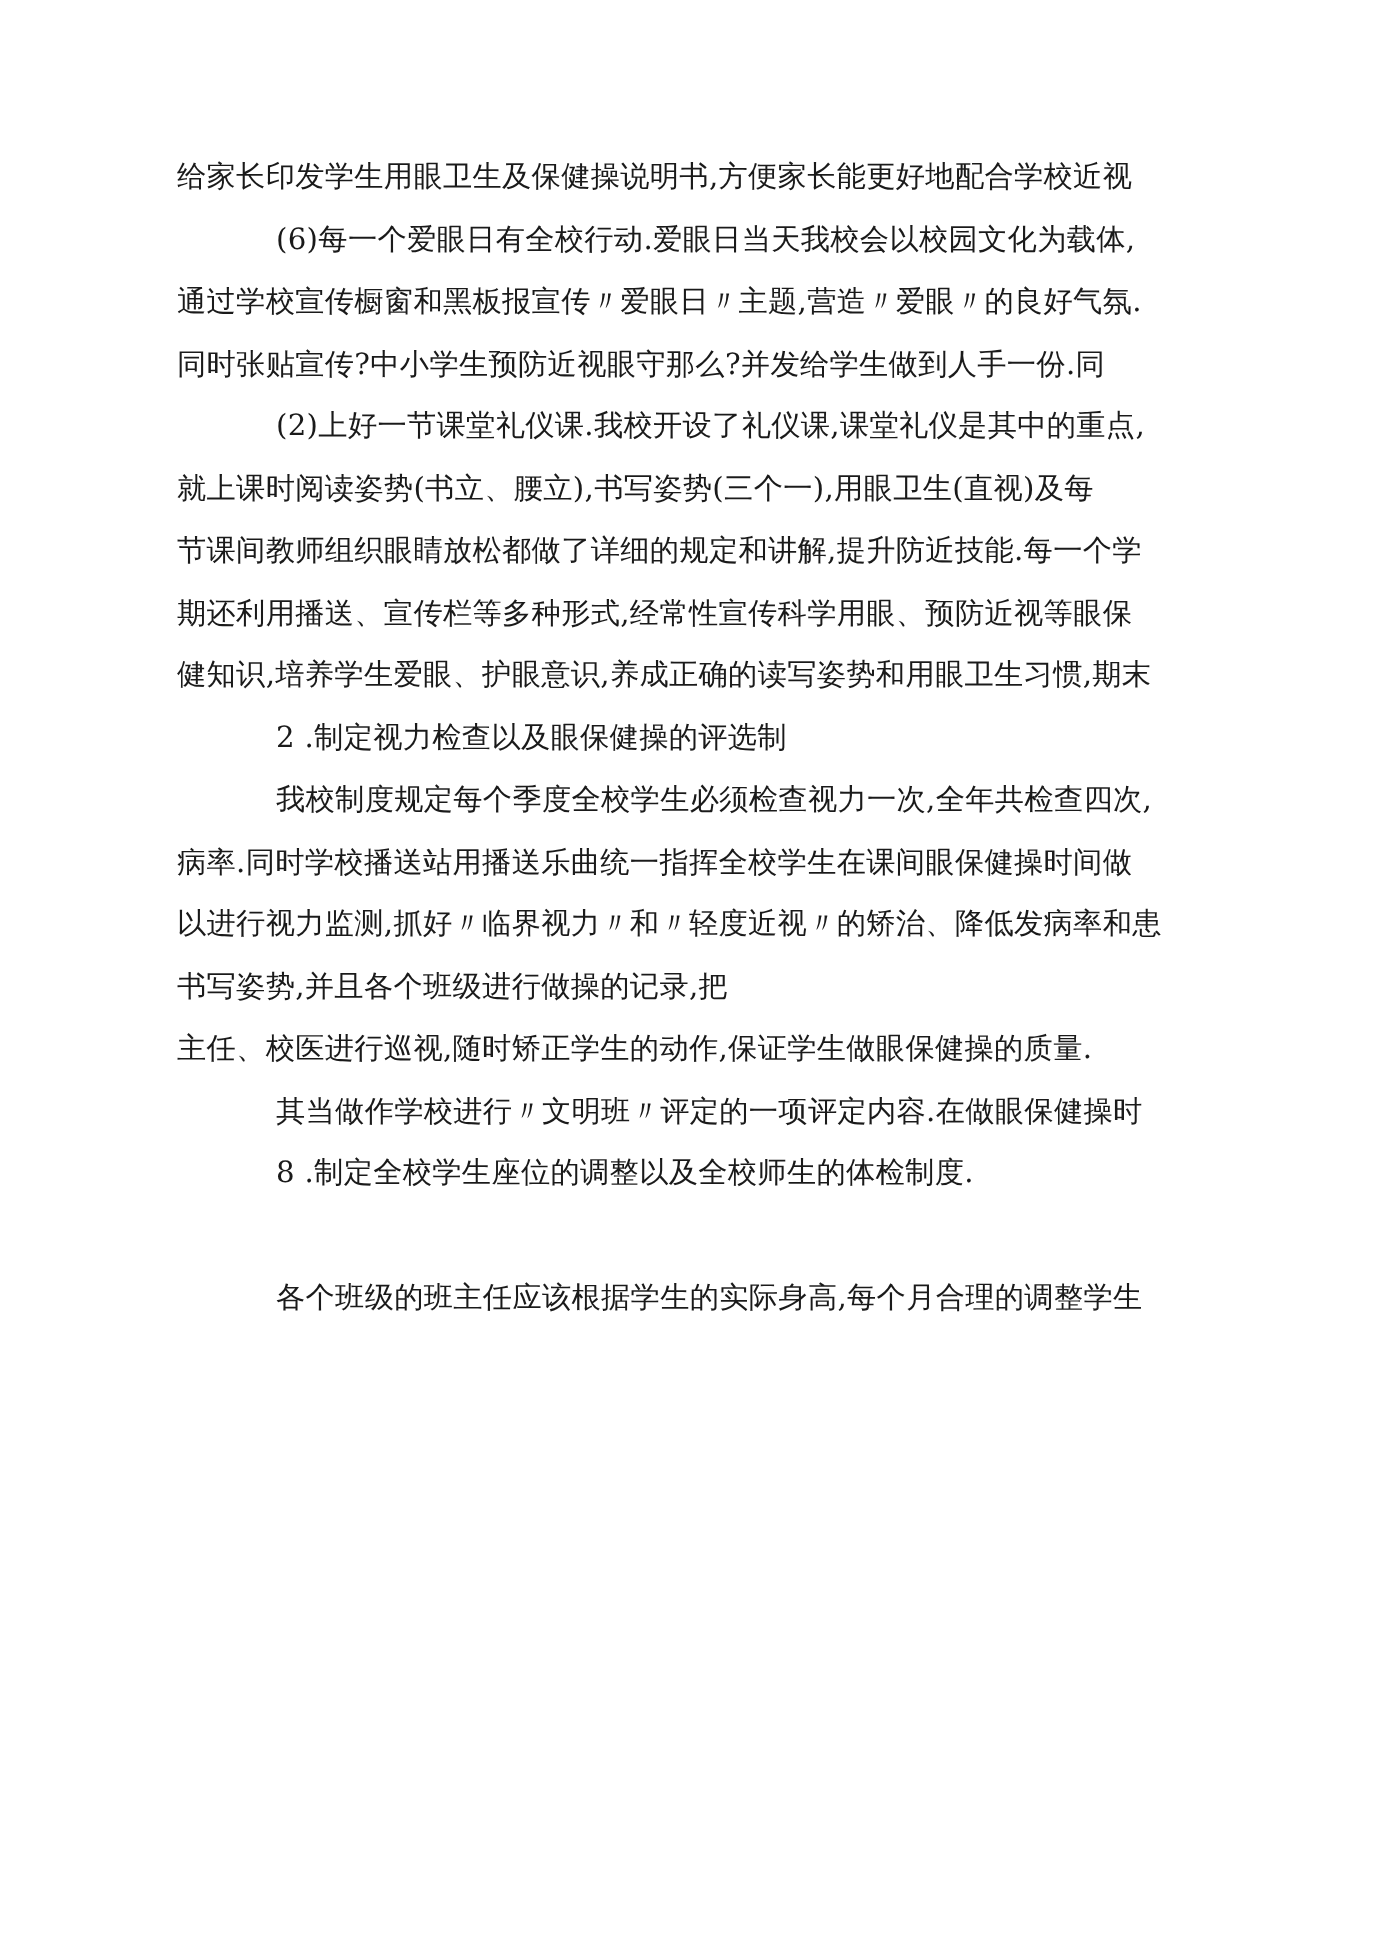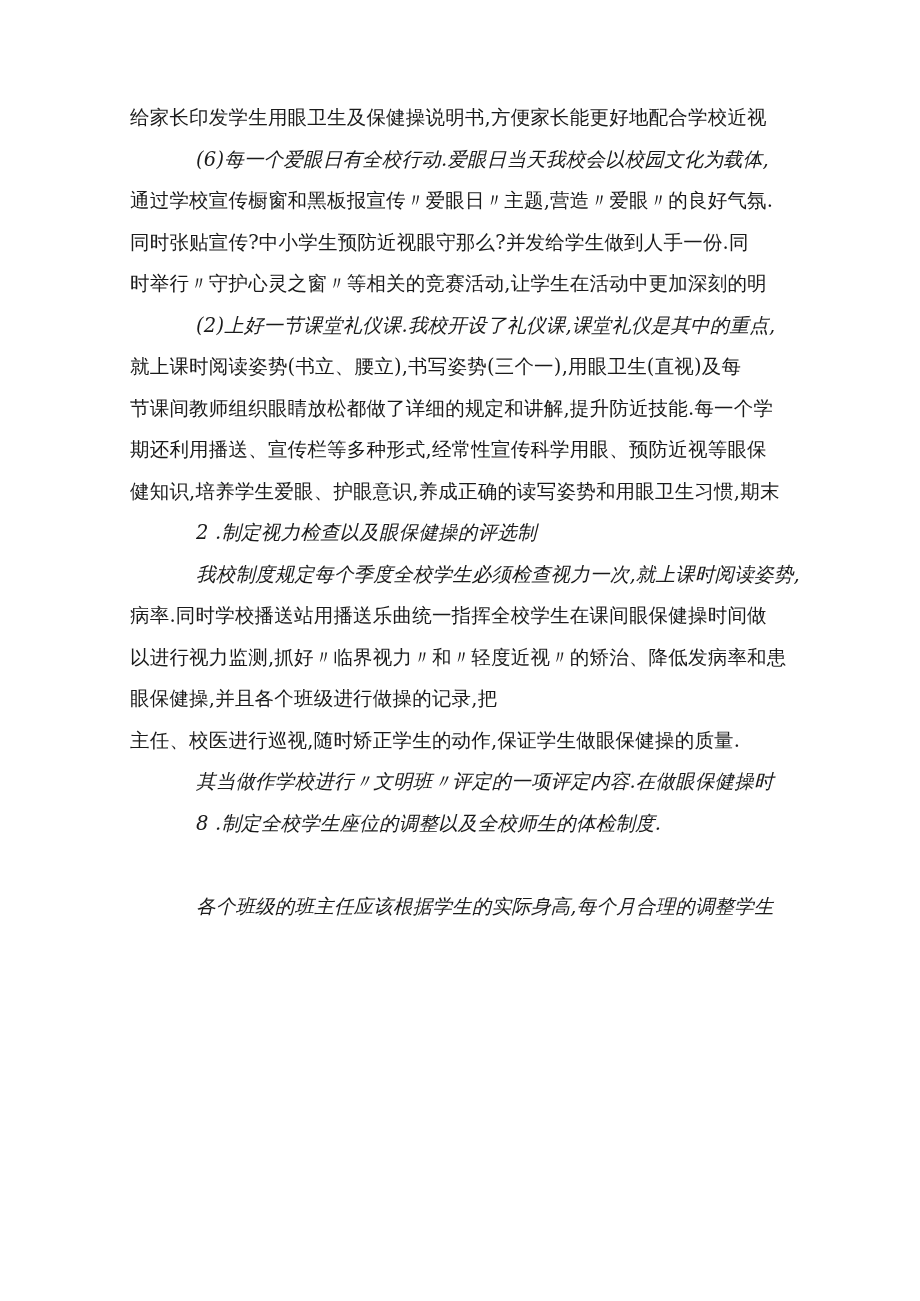--- a/index.html
+++ b/index.html
@@ -1,39 +1,38 @@
 <!DOCTYPE html>
 <html><head>
 <meta charset="utf-8">
 <style>
   html,body{margin:0;padding:0;background:#ffffff;}
   body{width:920px;height:1301px;position:relative;overflow:hidden;
        font-family:"DejaVu Serif","Liberation Serif",serif;color:#1a1a1a;}
-  .page{position:absolute;left:130px;top:97px;width:675px;}
+  .page{position:absolute;left:118px;top:97px;width:675px;}
   .line{height:41.5px;line-height:41.5px;font-size:19.5px;white-space:nowrap;letter-spacing:0.2px;}
-  .indent{padding-left:66px;font-style:italic;}
+  .indent{padding-left:66px;}
   .blank{height:41.5px;}
 </style>
 </head>
 <body>
 
 <div class="page">
   <div class="line">给家长印发学生用眼卫生及保健操说明书,方便家长能更好地配合学校近视</div>
   <div class="line indent">(6)每一个爱眼日有全校行动.爱眼日当天我校会以校园文化为载体,</div>
   <div class="line">通过学校宣传橱窗和黑板报宣传〃爱眼日〃主题,营造〃爱眼〃的良好气氛.</div>
   <div class="line">同时张贴宣传?中小学生预防近视眼守那么?并发给学生做到人手一份.同</div>
-  <div class="line">时举行〃守护心灵之窗〃等相关的竞赛活动,让学生在活动中更加深刻的明</div>
   <div class="line indent">(2)上好一节课堂礼仪课.我校开设了礼仪课,课堂礼仪是其中的重点,</div>
   <div class="line">就上课时阅读姿势(书立、腰立),书写姿势(三个一),用眼卫生(直视)及每</div>
   <div class="line">节课间教师组织眼睛放松都做了详细的规定和讲解,提升防近技能.每一个学</div>
   <div class="line">期还利用播送、宣传栏等多种形式,经常性宣传科学用眼、预防近视等眼保</div>
   <div class="line">健知识,培养学生爱眼、护眼意识,养成正确的读写姿势和用眼卫生习惯,期末</div>
   <div class="line indent">2 .制定视力检查以及眼保健操的评选制</div>
-  <div class="line indent">我校制度规定每个季度全校学生必须检查视力一次,就上课时阅读姿势,</div>
+  <div class="line indent">我校制度规定每个季度全校学生必须检查视力一次,全年共检查四次,</div>
   <div class="line">病率.同时学校播送站用播送乐曲统一指挥全校学生在课间眼保健操时间做</div>
   <div class="line">以进行视力监测,抓好〃临界视力〃和〃轻度近视〃的矫治、降低发病率和患</div>
-  <div class="line">眼保健操,并且各个班级进行做操的记录,把</div>
+  <div class="line">书写姿势,并且各个班级进行做操的记录,把</div>
   <div class="line">主任、校医进行巡视,随时矫正学生的动作,保证学生做眼保健操的质量.</div>
   <div class="line indent">其当做作学校进行〃文明班〃评定的一项评定内容.在做眼保健操时</div>
   <div class="line indent">8 .制定全校学生座位的调整以及全校师生的体检制度.</div>
   <div class="blank"></div>
   <div class="line indent">各个班级的班主任应该根据学生的实际身高,每个月合理的调整学生</div>
 </div>
 
 </body></html>

